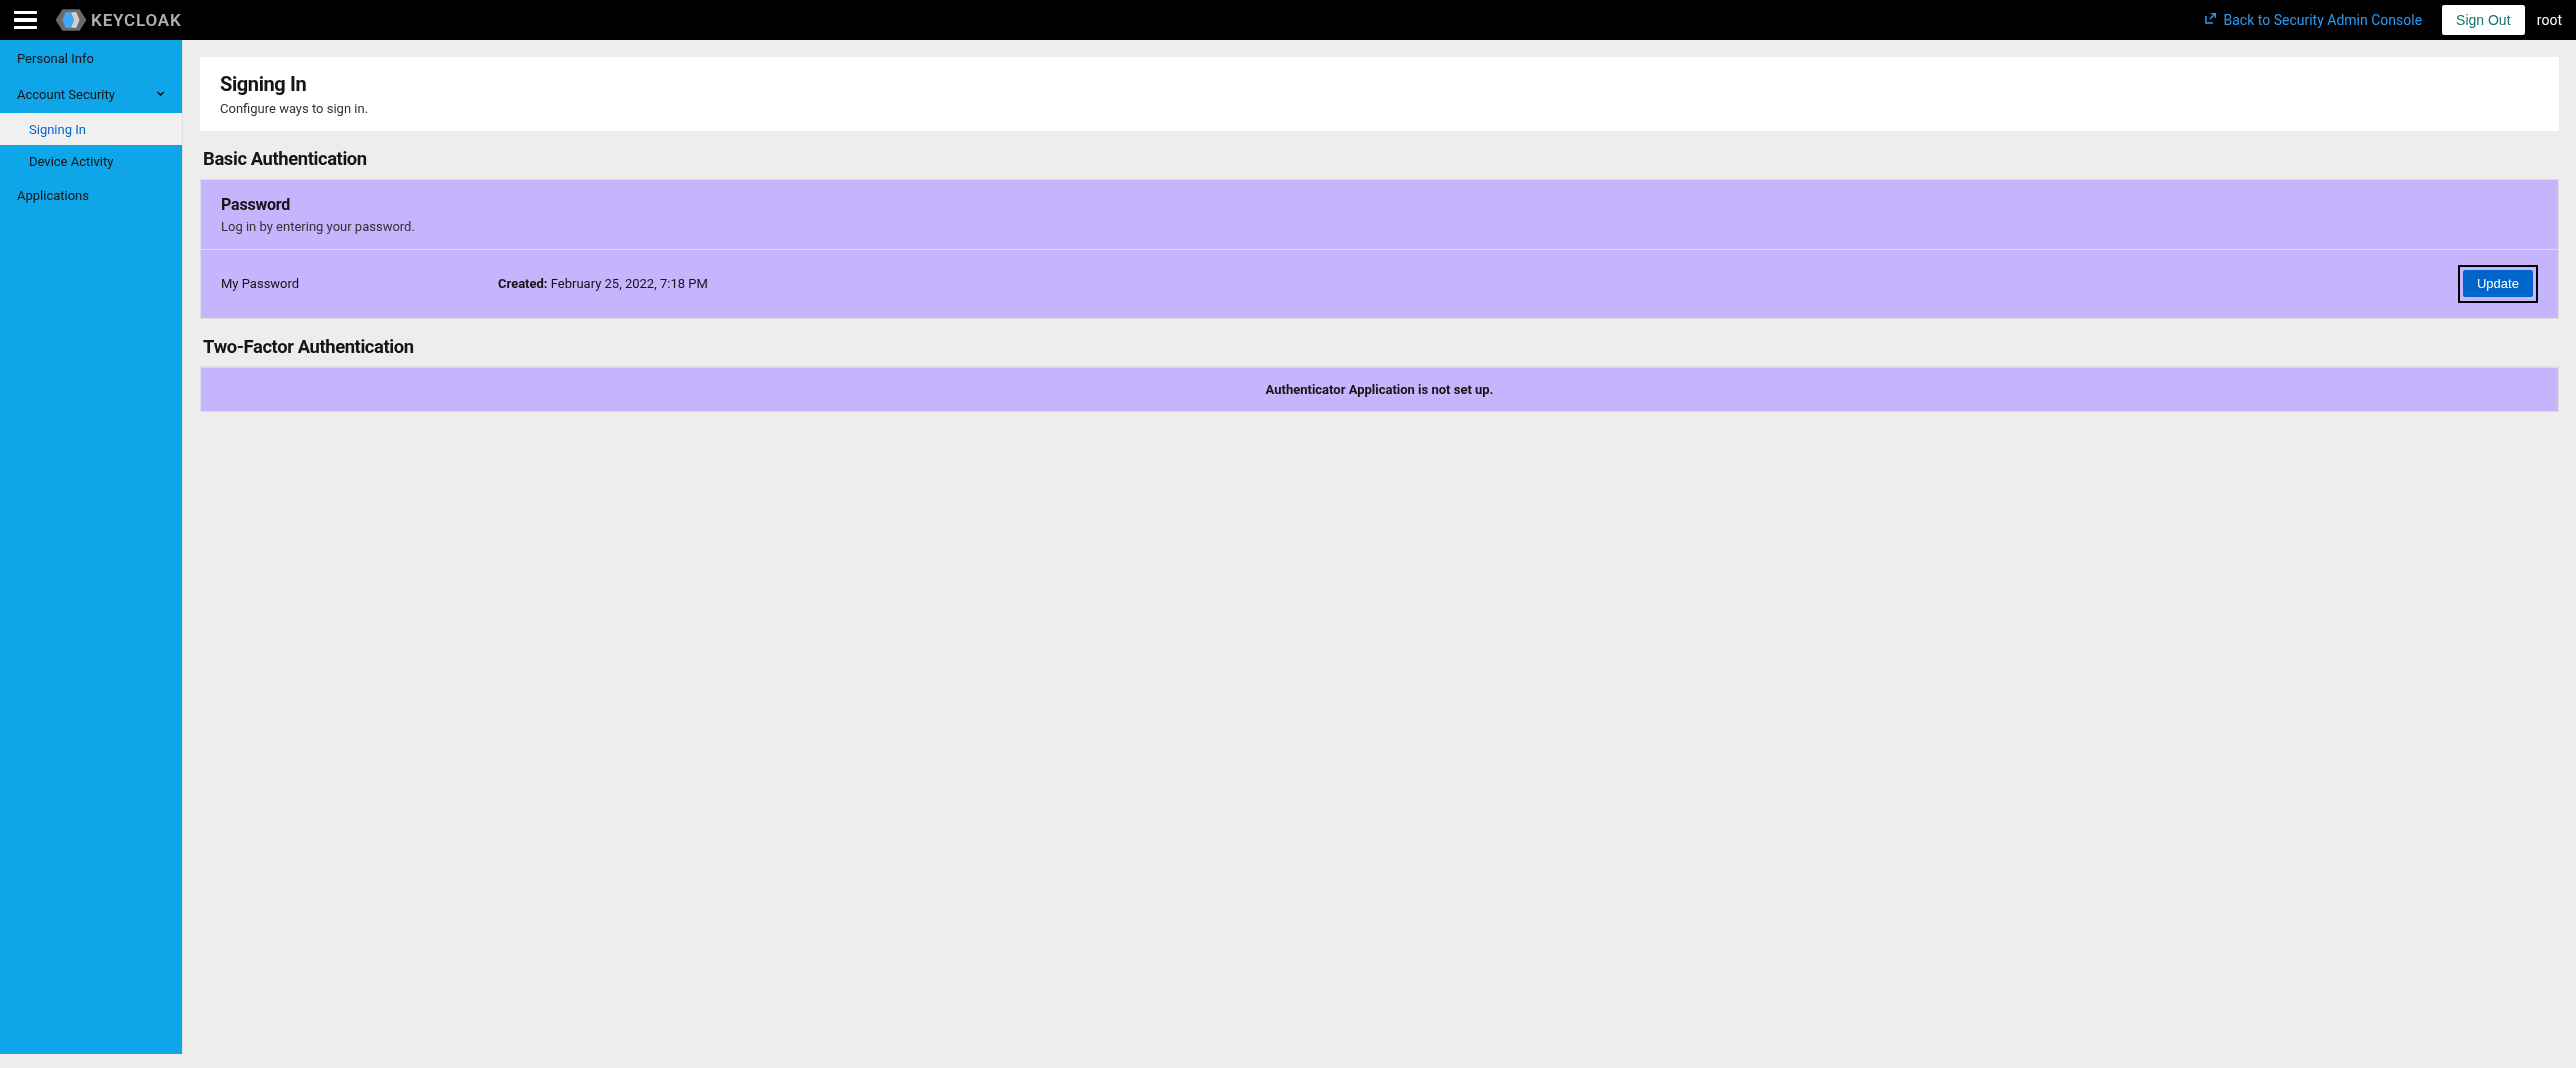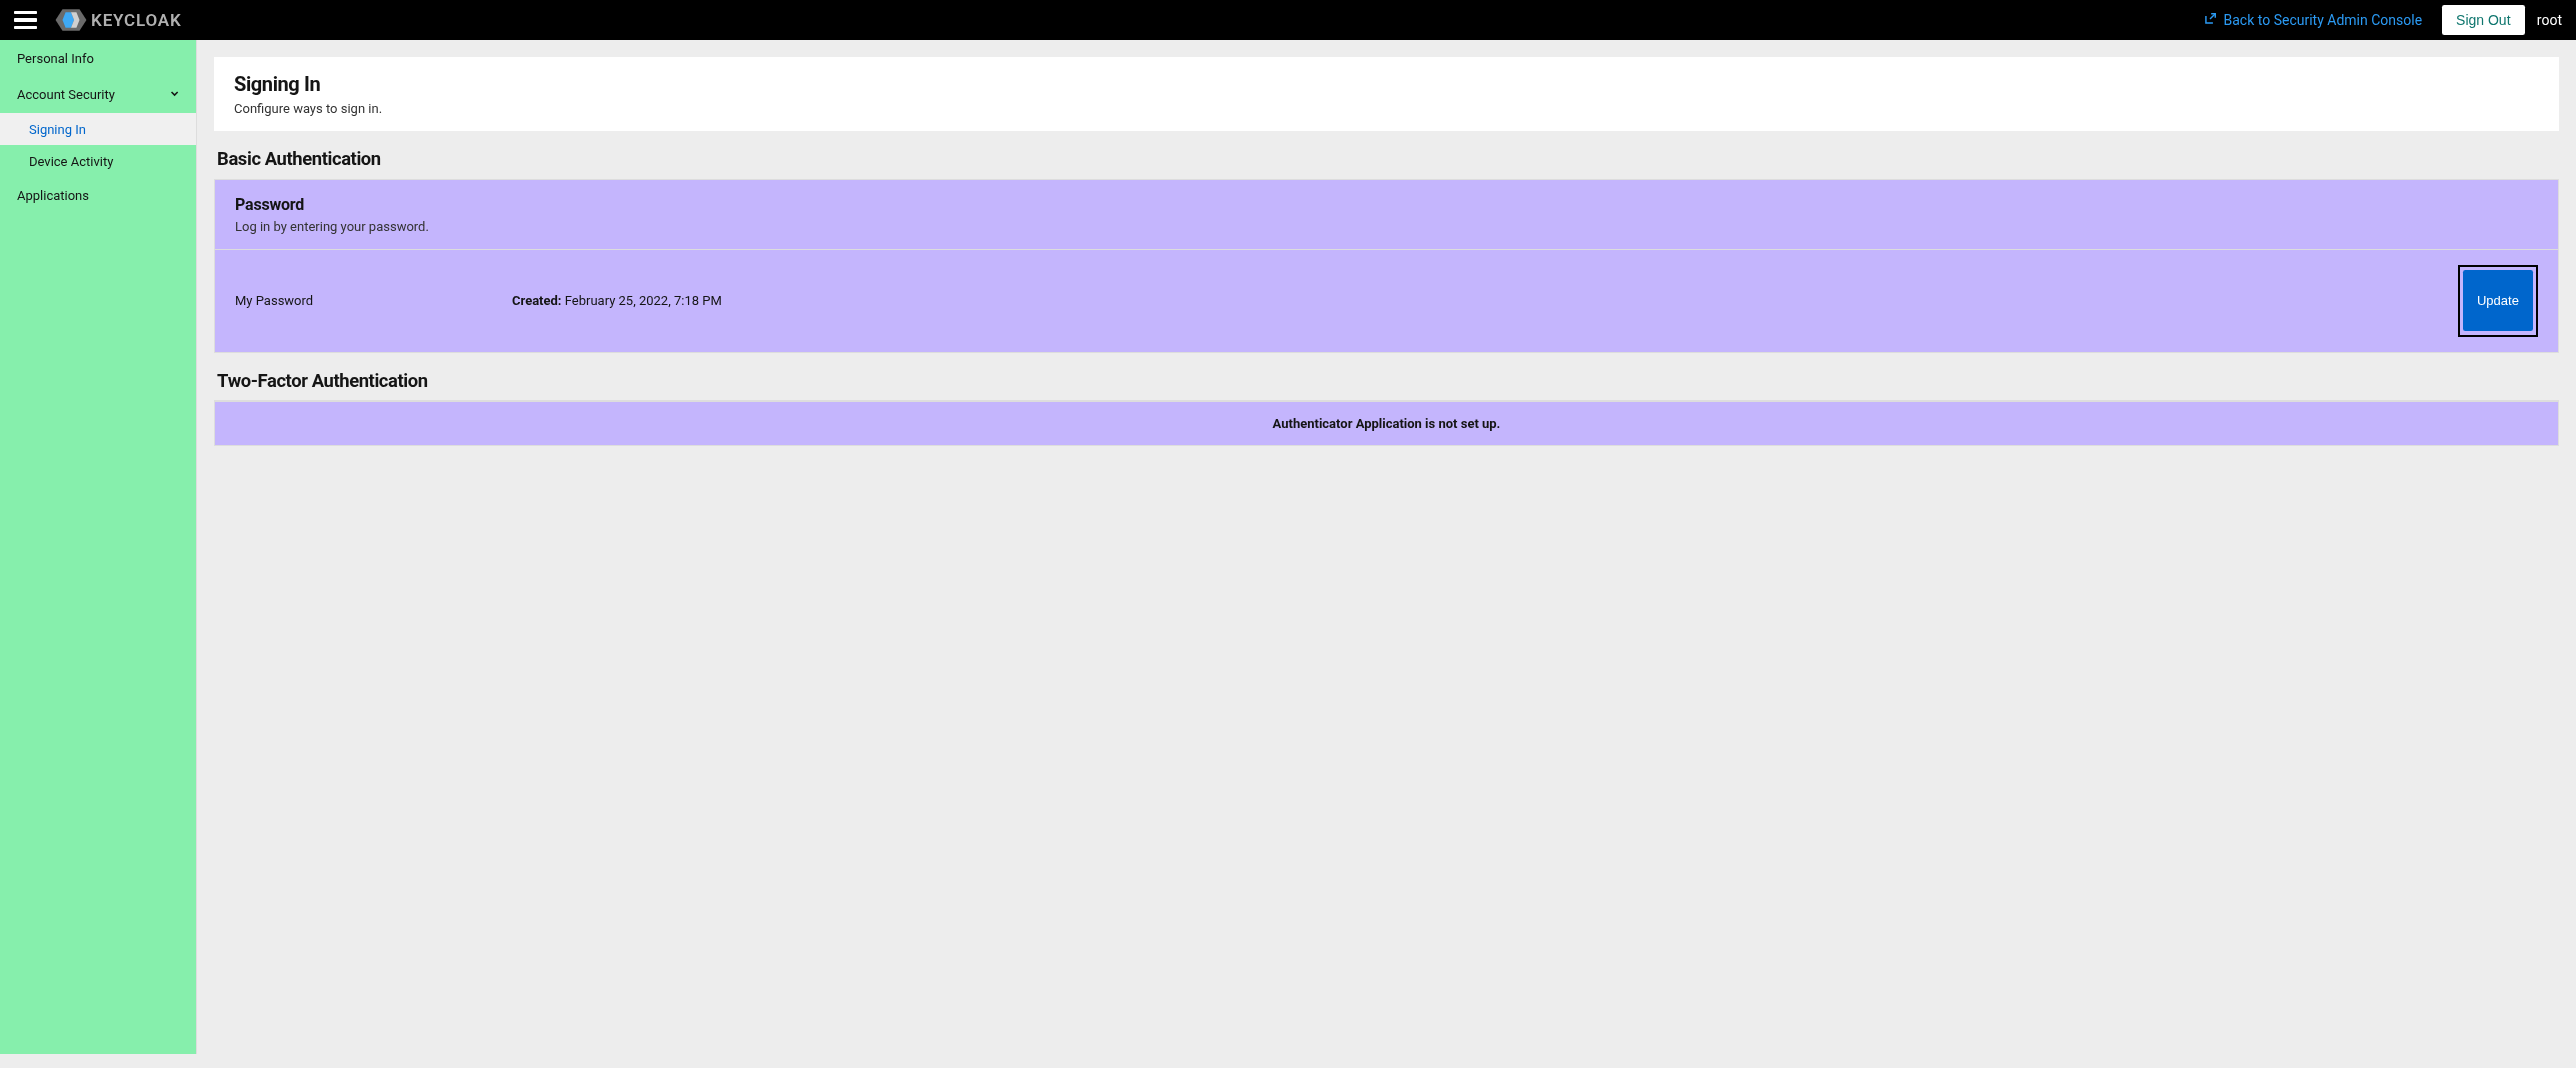--- a/index.html
+++ b/index.html
@@ -17,21 +17,21 @@
     }
     .hamburger span { display:block; height: 3.1px; background:#fff; border-radius:0.8px; }
     .logo { display:flex; align-items:center; color:#b0b0b0; font-weight:600; letter-spacing:0.8px; font-size:17px; }
     .logo-mark { width:34px; height:34px; margin-right:3.1px; position:relative; }
     .header-spacer { flex:1; }
     .header-link { color:#2b9af3; font-size:14px; text-decoration:none; display:flex; align-items:center; gap:6.1px; margin-right:20px;text-align:center; }
     .signout-btn { background:#fff; border:none; color:#0f766e; font-size:14px; padding:7px 14px; border-radius:2.3px; cursor:pointer; margin-right:12.3px; }
     .username { color:#fff; font-size:14px; }
 
     .layout { display:flex; min-height: calc(100vh - 54px); }
-    .sidebar { width: 197px; background:#86efac; border-right:0.8px solid #ddd; }
+    .sidebar { width: 183px; background:#0ea5e9; border-right:0.8px solid #ddd; }
     .side-item { padding:10.8px 17px; font-size:13px; cursor:pointer; display:flex; justify-content:space-between; align-items:center; }
     .side-sub { padding:8.5px 17px 8.5px 29px; font-size:13px; cursor:pointer; }
     .side-sub.active { background:#f0f0f0; color:#06c; }
     .chevron { font-size:10.8px; }
 
     .main { flex:1; padding:17px; }
     .card { background:#fff; padding:15.4px 20px; margin-bottom:17px; }
     .page-title { font-size:20px; font-weight:700; margin-bottom:4.6px; letter-spacing:-0.4px; }
     .page-desc { font-size:13px; color:#333; }
 
@@ -43,21 +43,21 @@
     .auth-head p { font-size:13px; color:#333; }
     .setup-link { color:#06c; font-size:13px; text-decoration:none; white-space:nowrap; }
 
     .auth-body { padding:15.4px 20px; display:flex; align-items:center; }
     .auth-body .col1 { flex:0 0 277px; font-size:13px; }
     .auth-body .col2 { flex:1; font-size:13px; }
     .auth-body .col3 { flex:0 0 auto; }
     .created-label { font-weight:700; }
 
     .update-wrap { border:2.3px solid #000; padding:3.1px; display:inline-block; }
-    .update-btn { background:#06c; color:#fff; border:none; padding:23px 14px; font-size:13px; cursor:pointer; border-radius:2.3px; }
+    .update-btn { background:#06c; color:#fff; border:none; padding:6px 14px; font-size:13px; cursor:pointer; border-radius:2.3px; }
 
     .not-setup { padding:14px 30px; text-align:center; font-weight:700; font-size:13px; border-top:0.8px solid #ddd; }
   </style>
 </head>
 <body>
 
 <div class="header">
   <div class="hamburger">
     <span></span>
       <span></span>

